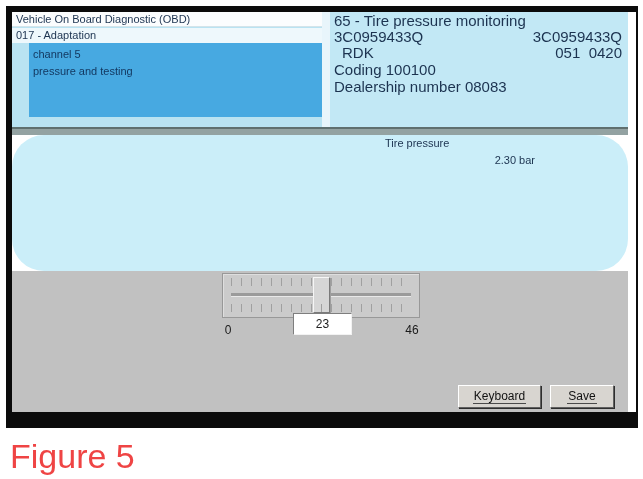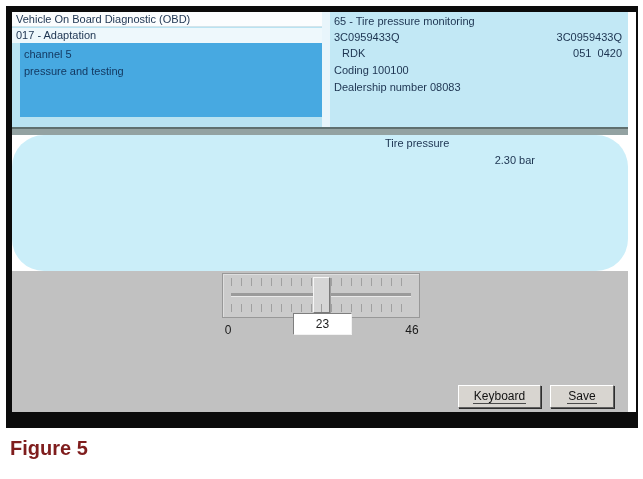--- a/index.html
+++ b/index.html
@@ -10,26 +10,26 @@
          box-sizing:border-box;padding:6px 10px 16px 6px;}
   .screen{position:relative;width:624px;height:400px;background:#ffffff;}
 
   
   .header{position:absolute;left:0;top:0;width:616px;height:115px;background:#e6f4fa;}
   .hleft{position:absolute;left:0;top:0;width:310px;height:115px;background:#b9e3f2;}
   .hrow1{position:absolute;left:0;top:0;width:310px;height:15px;background:#fbfdfe;
          border-bottom:1px solid #d4e4ea;font-size:11px;line-height:15px;padding-left:4px;box-sizing:border-box;}
   .hrow2{position:absolute;left:0;top:16px;width:310px;height:15px;background:#eef8fc;
          font-size:11px;line-height:15px;padding-left:4px;box-sizing:border-box;}
-  .hsel{position:absolute;left:8px;top:31px;width:310px;height:74px;background:#47a9e1;}
+  .hsel{position:absolute;left:17px;top:31px;width:310px;height:74px;background:#47a9e1;}
   .hsel .line{font-size:11px;line-height:17px;padding-left:4px;color:#12365e;}
   .hsel .line1{margin-top:3px;}
   .hgap{position:absolute;left:310px;top:0;width:8px;height:115px;background:#e8f5fb;}
   .hright{position:absolute;left:318px;top:0;width:298px;height:115px;background:#c2e8f5;
-          font-size:11px;}
+          font-size:15px;}
   .hr-row{position:absolute;left:0;width:298px;height:14px;line-height:14px;padding:0 6px 0 4px;box-sizing:border-box;}
   .hr-flex{display:flex;justify-content:space-between;}
   .pre{white-space:pre;}
 
   
   .divider{position:absolute;left:0;top:115px;width:616px;height:8px;background:#93a2a2;
            border-top:2px solid #5f6f6f;box-sizing:border-box;}
 
   
   .middle{position:absolute;left:0;top:123px;width:616px;height:136px;background:#cbeef9;border-radius:32px;}
@@ -61,21 +61,21 @@
 
   .btn{position:absolute;top:114px;height:23px;background:#d8d5d0;
        border-top:1px solid #ffffff;border-left:1px solid #ffffff;
        border-right:1px solid #5f5f5f;border-bottom:1px solid #5f5f5f;
        box-shadow:1px 1px 0 #2e2e2e;box-sizing:border-box;
        font-size:12px;color:#111;text-align:center;line-height:20px;cursor:pointer;}
   .btn-keyboard{left:446px;width:83px;}
   .btn-save{left:538px;width:64px;}
   .btn .lbl{border-bottom:1px solid #4a4a4a;padding:0 1px;}
 
-  .caption{position:absolute;left:10px;top:437px;font-size:20px;font-weight:bold;color:#7f1d1d;}
+  .caption{position:absolute;left:10px;top:437px;font-size:34px;font-weight:normal;color:#ef4444;}
 </style>
 </head>
 <body>
 
 <div class="page">
   <div class="frame">
     <div class="screen">
 
       <div class="header">
         <div class="hleft">

